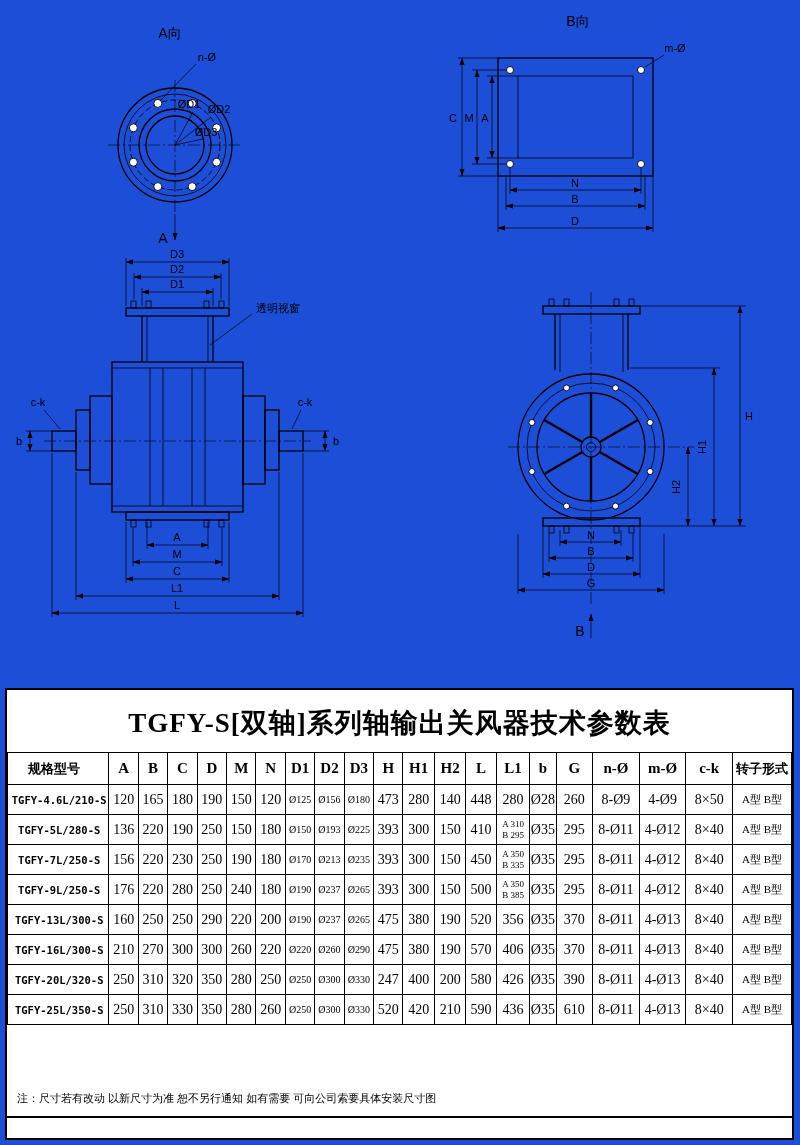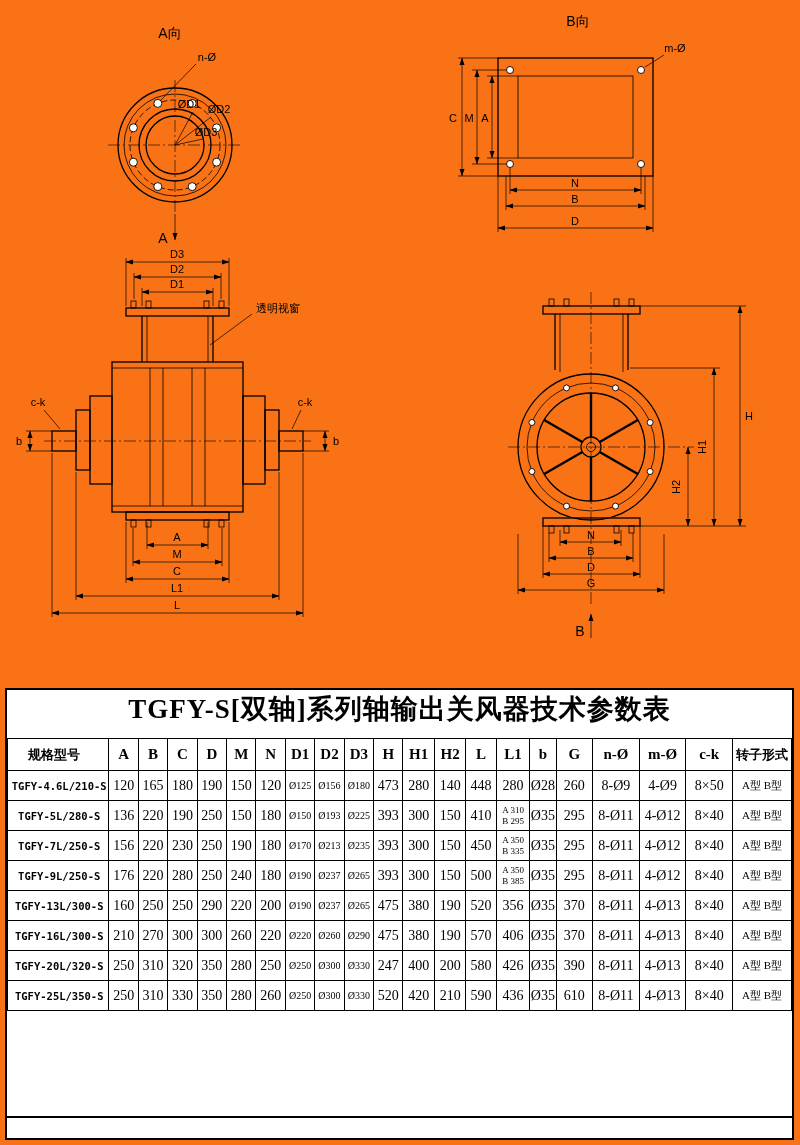--- a/index.html
+++ b/index.html
@@ -1,30 +1,30 @@
 <!DOCTYPE html>
 <html><head>
 <meta charset="utf-8">
 <style>
   *{box-sizing:border-box;margin:0;padding:0}
   html,body{width:800px;height:1145px;background:#fff;color:#000;
     font-family:"Liberation Sans",sans-serif;position:relative;overflow:hidden}
-  .sheet{position:absolute;inset:0;background:#f97316}
+  .sheet{position:absolute;inset:0;background:#1d4ed8}
   svg{position:absolute;left:0;top:0}
   .ln{fill:none;stroke:#000;stroke-width:1.3}
   .thin{fill:none;stroke:#000;stroke-width:0.8}
   .ext{fill:none;stroke:#000;stroke-width:0.7}
   .dim{fill:none;stroke:#000;stroke-width:0.7}
   .cl{fill:none;stroke:#000;stroke-width:0.6;stroke-dasharray:12 3 2 3}
   .lbl{font-family:"Liberation Sans",sans-serif;font-size:11px;fill:#000;text-anchor:middle}
   .t14{font-size:14px}
   .hole{fill:#fff;stroke:#000;stroke-width:0.9}
   .spoke{stroke:#000;stroke-width:2.4}
   .panel{position:absolute;left:5px;top:688px;width:789px;height:452px;border:2px solid #000;background:#fff}
-  .panel-title{text-align:center;font-weight:bold;font-size:27px;padding:1px 0 11px;
+  .panel-title{text-align:center;font-weight:bold;font-size:27px;padding:15px 0 11px;
     font-family:"Liberation Serif",serif;letter-spacing:1px}
   table{width:100%;border-collapse:collapse;table-layout:fixed;font-family:"Liberation Serif",serif}
   th,td{border:1px solid #000;text-align:center;padding:0;overflow:hidden}
   th{height:32px;font-size:15px;font-weight:bold}
   th.cjk{font-size:13px}
   th.first{text-align:left;padding-left:20px}
   td{height:30px;font-size:14px}
   td.model{font-family:"DejaVu Sans Mono",monospace;font-weight:bold;font-size:10.5px;text-align:center;padding-left:2px}
   td.small{font-size:10px}
   td.stacked{font-size:9px;line-height:1.2;white-space:pre-line}
@@ -504,16 +504,17 @@
             <td>436</td>
             <td>Ø35</td>
             <td>610</td>
             <td>8-Ø11</td>
             <td>4-Ø13</td>
             <td>8×40</td>
             <td class="rotor">A型 B型</td>
           </tr>
         </tbody>
   </table>
+  <div class="note">注：尺寸若有改动 以新尺寸为准 恕不另行通知 如有需要 可向公司索要具体安装尺寸图</div>
   <div class="bottom-strip"></div>
 </div>
 
 </div>
 
 </body></html>

